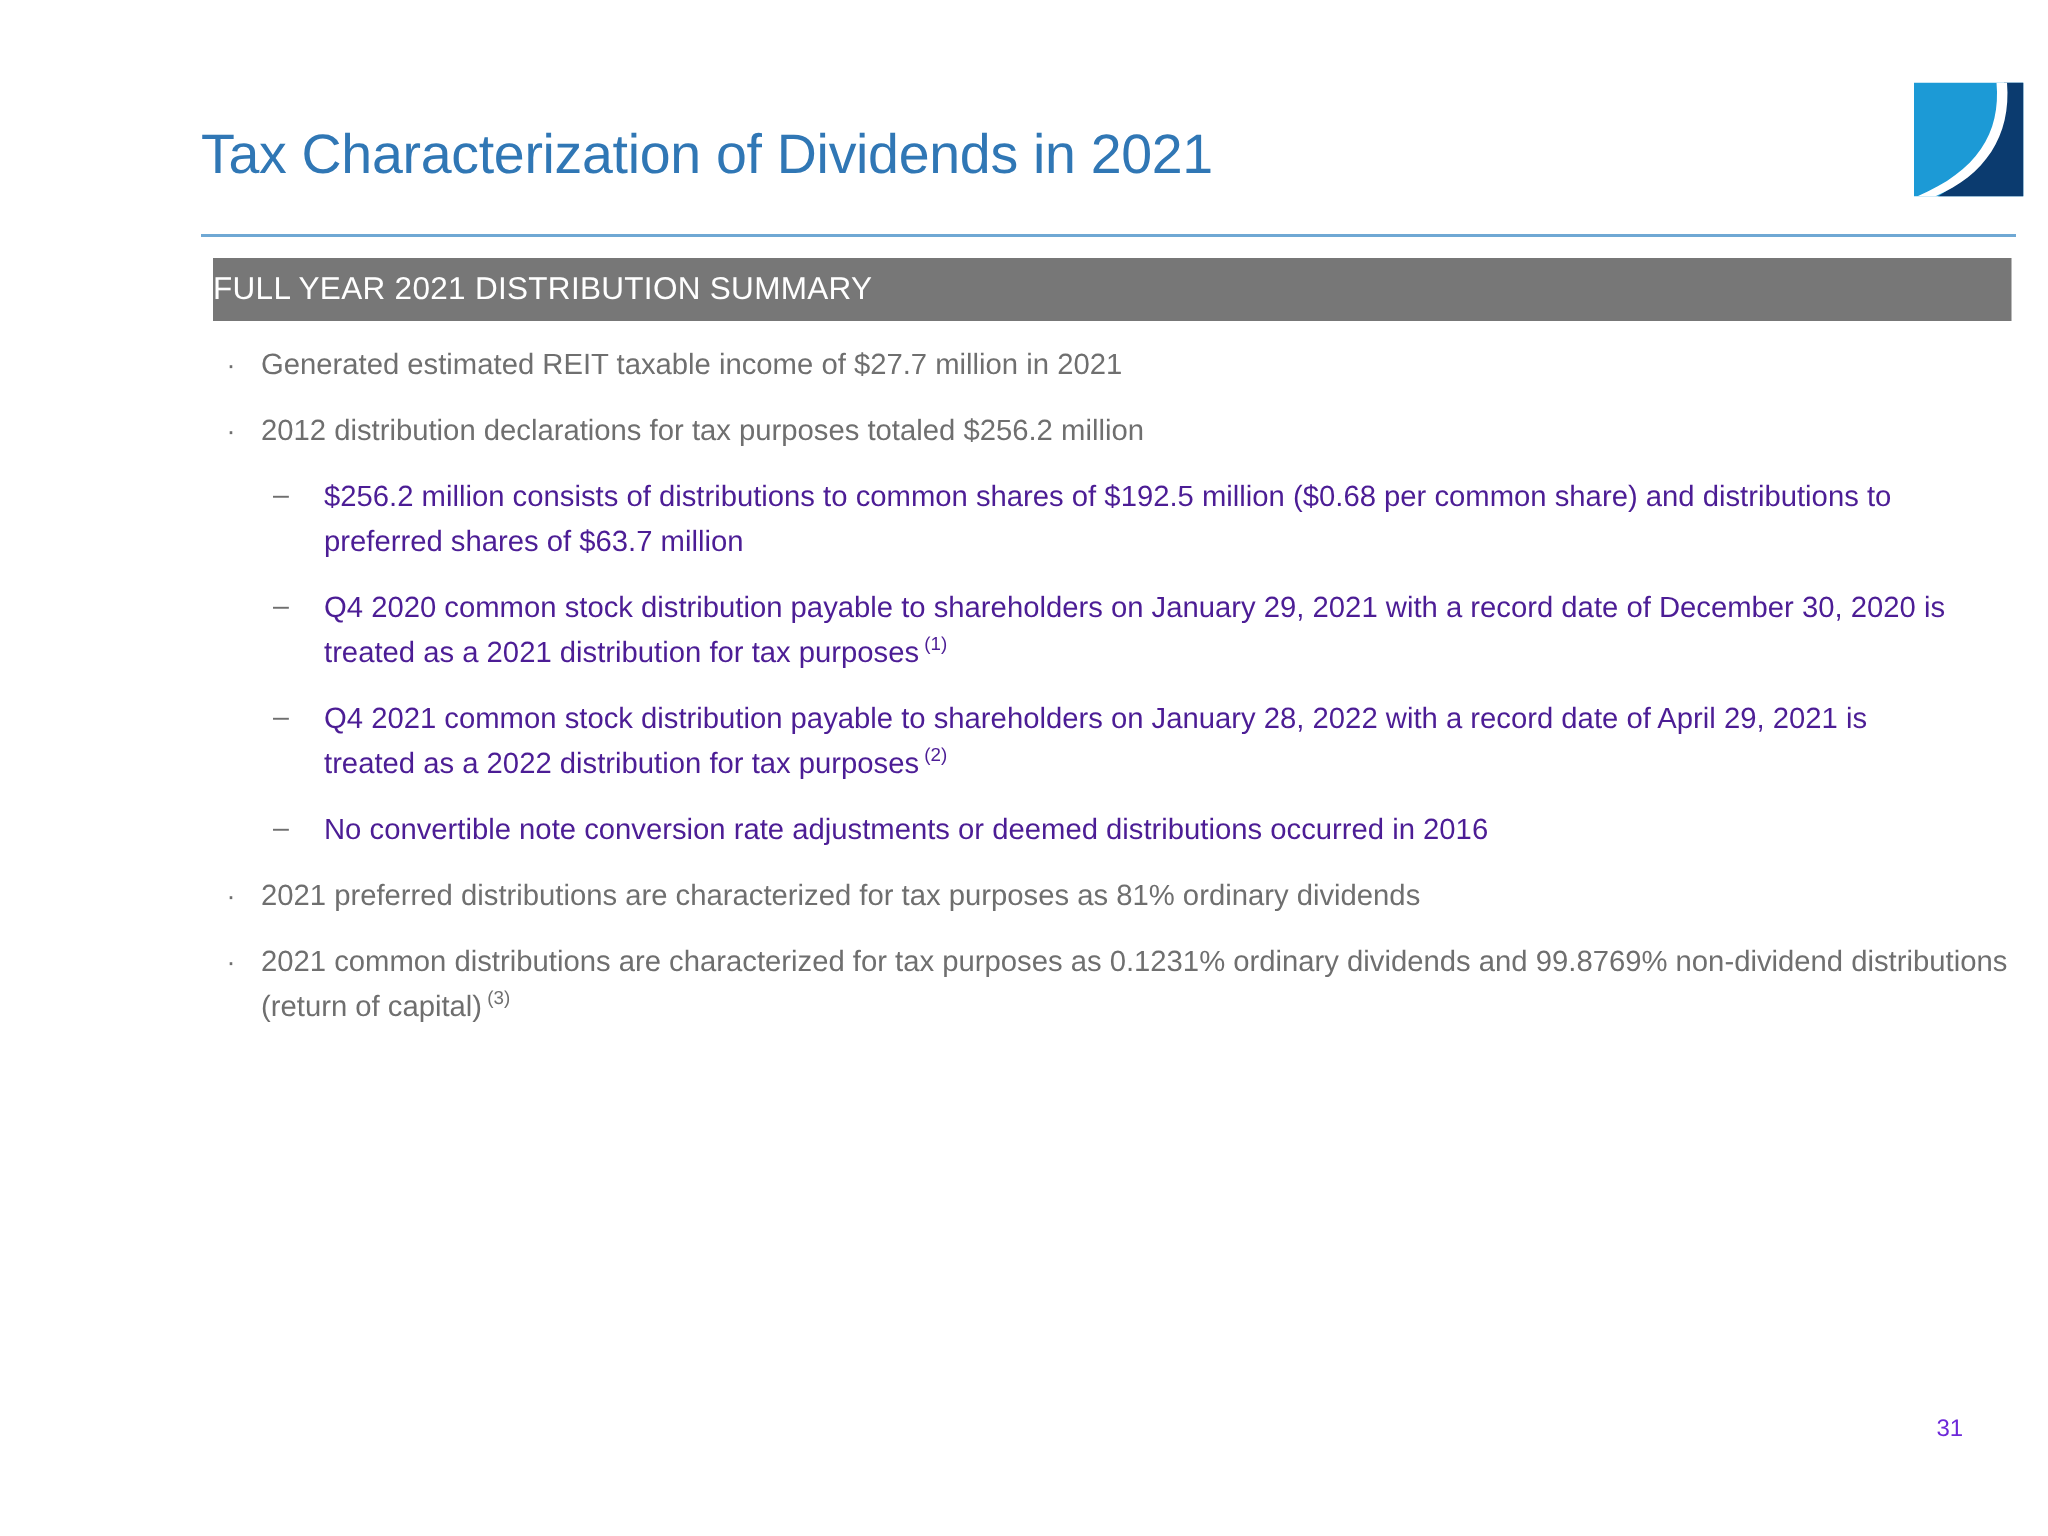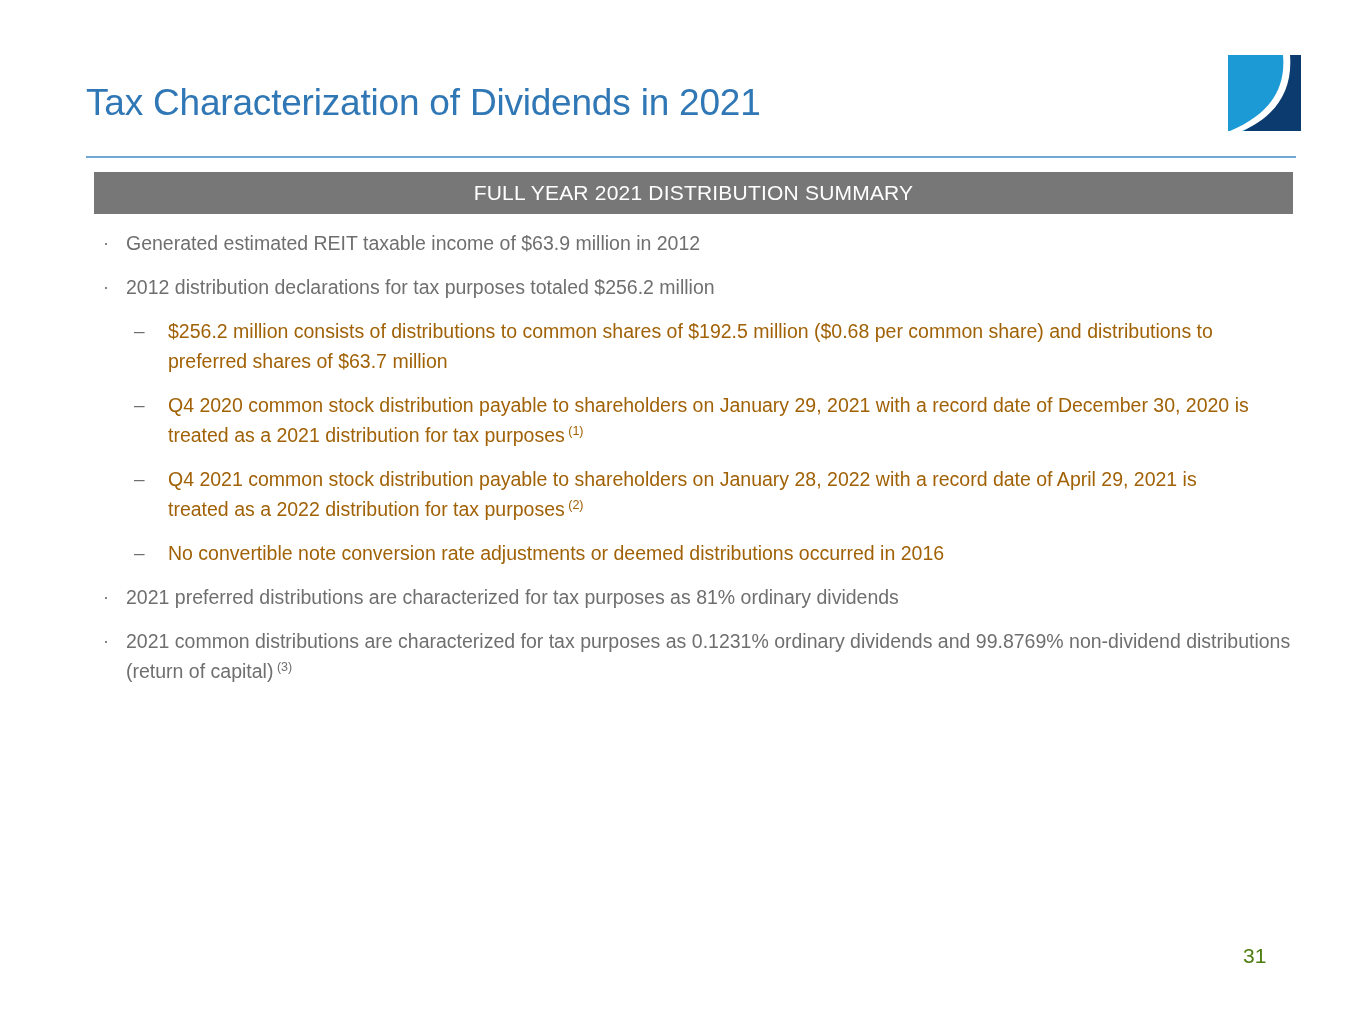--- a/index.html
+++ b/index.html
@@ -13,20 +13,21 @@
     position: relative;
     font-family: "Liberation Sans", sans-serif;
     overflow: hidden;
   }
 
   
   .slide {
     position: absolute;
     inset: 0;
     background: #ffffff;
+    margin-left: 48px;
   }
 
   
   .slide-title {
     position: absolute;
     left: 86px;
     top: 80px;
     font-size: 37px;
     line-height: 46px;
     font-weight: 400;
@@ -58,21 +59,20 @@
   
   .section-band {
     position: absolute;
     left: 94px;
     top: 172px;
     width: 1199px;
     height: 42px;
     background: #777777;
     display: flex;
     align-items: center;
-    justify-content: center;
   }
   .section-band-label {
     color: #ffffff;
     font-size: 21px;
     line-height: 24px;
     font-weight: 400;
     letter-spacing: 0.2px;
   }
 
   
@@ -119,38 +119,38 @@
     width: 34px;
     flex: 0 0 34px;
     font-size: 19px;
     line-height: 30px;
     color: #6f6f6f;
   }
   .lvl2 .btext {
     flex: 1 1 auto;
     font-size: 19.5px;
     line-height: 30px;
-    color: #a16207;
+    color: #4c1d95;
     max-width: 1090px;
   }
 
   .sup {
     font-size: 12.5px;
     vertical-align: super;
     line-height: 0;
   }
   .sup::before { content: " "; }
 
   
   .page-number {
     position: absolute;
     left: 1243px;
     top: 944px;
-    font-size: 21px;
-    color: #4d7c0f;
+    font-size: 16px;
+    color: #6d28d9;
   }
 </style>
 </head>
 <body>
 
 <div class="slide">
 
   <div class="slide-title">Tax Characterization of Dividends in 2021</div>
 
   <div class="title-rule"></div>
@@ -164,21 +164,21 @@
   </div>
 
   <div class="section-band">
     <span class="section-band-label">FULL YEAR 2021 DISTRIBUTION SUMMARY</span>
   </div>
 
   <div class="bullets">
 
     <div class="bullet-row lvl1">
       <span class="marker">·</span>
-      <span class="btext"><span>Generated estimated REIT taxable income of $63.9 million in 2012</span></span>
+      <span class="btext"><span>Generated estimated REIT taxable income of $27.7 million in 2021</span></span>
     </div>
 
     <div class="bullet-row lvl1">
       <span class="marker">·</span>
       <span class="btext"><span>2012 distribution declarations for tax purposes totaled $256.2 million</span></span>
     </div>
 
     <div class="bullet-row lvl2">
       <span class="marker">–</span>
       <span class="btext"><span>$256.2 million consists of distributions to common shares of $192.5 million ($0.68 per common share) and distributions to preferred shares of $63.7 million</span></span>

